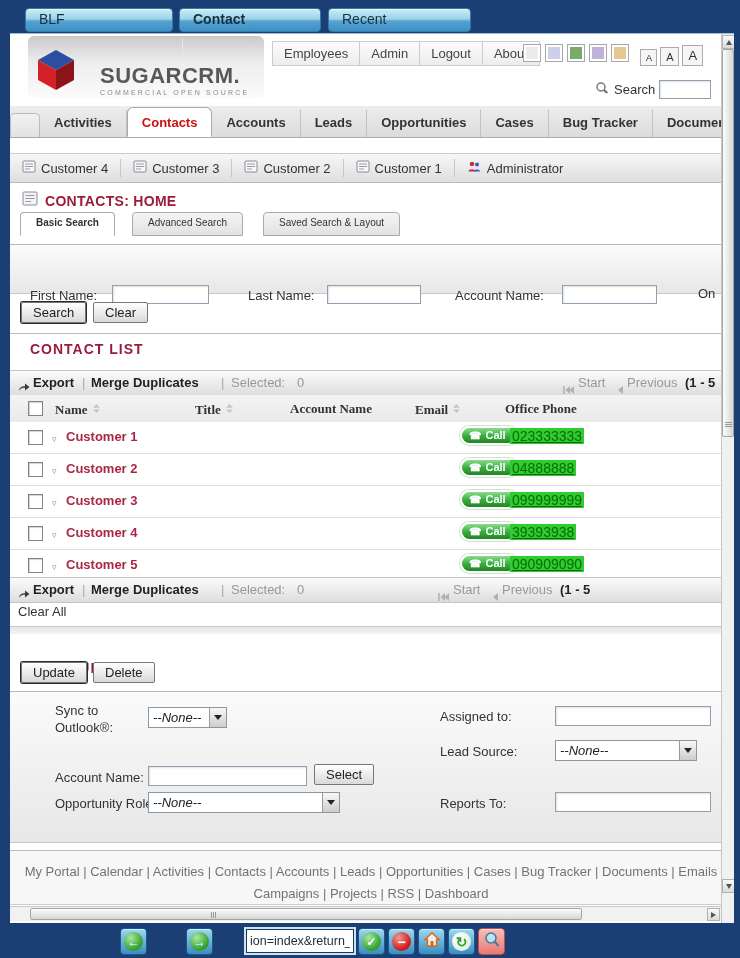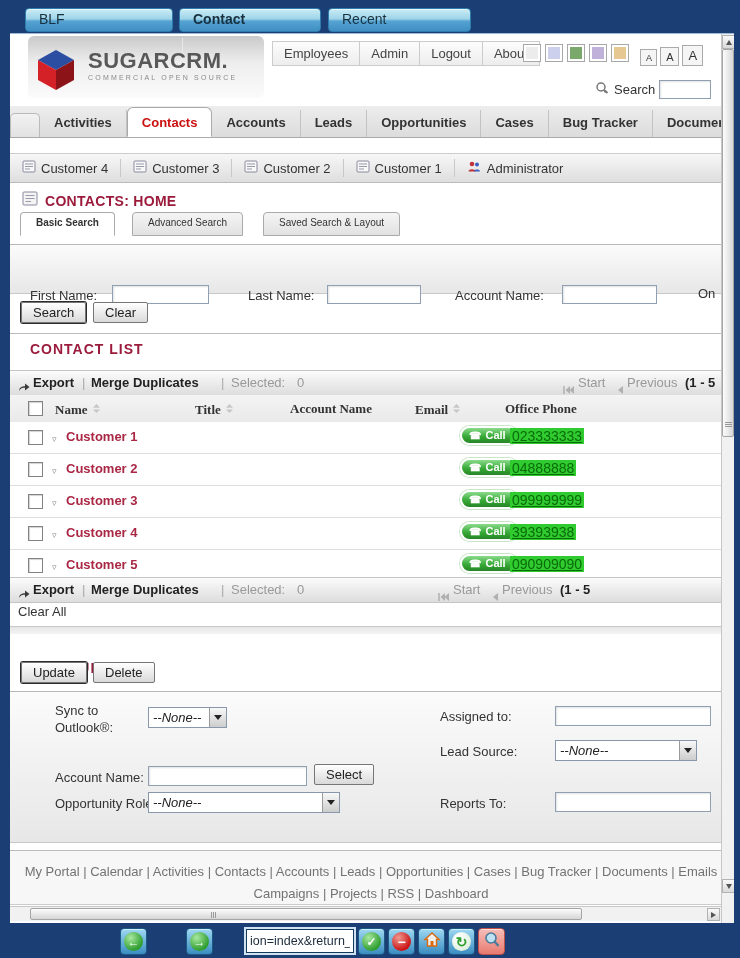--- a/index.html
+++ b/index.html
@@ -91,21 +91,21 @@
     <div class="ttab" style="left:179px;width:142px;font-weight:bold;">Contact</div>
     <div class="ttab" style="left:328px;width:143px;">Recent</div>
     <div class="ttab red" style="left:492px;width:117px;margin-top:36px;">Browser</div>
   </div>
 
   <div class="frame">
 
     <div class="logo-panel">
       <div class="a" style="left:154px;top:2px;width:1px;height:18px;background:#e8e8e8;"></div>
     </div>
-    <div class="a" style="left:26px;top:14px;display:flex;align-items:flex-start;gap:12px;">
+    <div class="a" style="left:26px;top:14px;display:flex;align-items:flex-end;gap:24px;">
       <span>
         <svg width="40" height="44" viewBox="0 0 40 44">
           <polygon points="20,2 38,12 20,22 2,12" fill="#2b4ea2"></polygon>
           <polygon points="2,12 20,22 20,42 2,32" fill="#d42027"></polygon>
           <polygon points="38,12 20,22 20,42 38,32" fill="#8c1318"></polygon>
         </svg>
       </span>
       <span>
         <div class="logo-title">SUGARCRM.</div>
         <div class="logo-sub">COMMERCIAL OPEN SOURCE</div>

